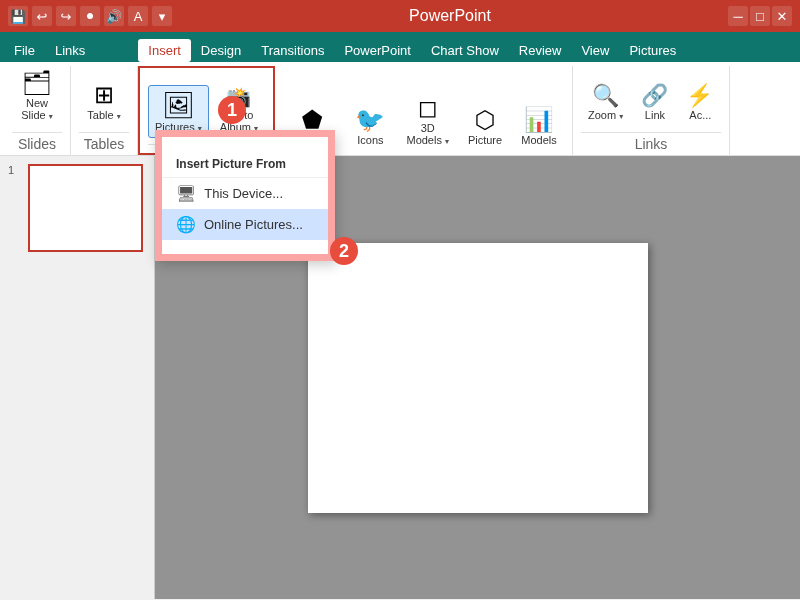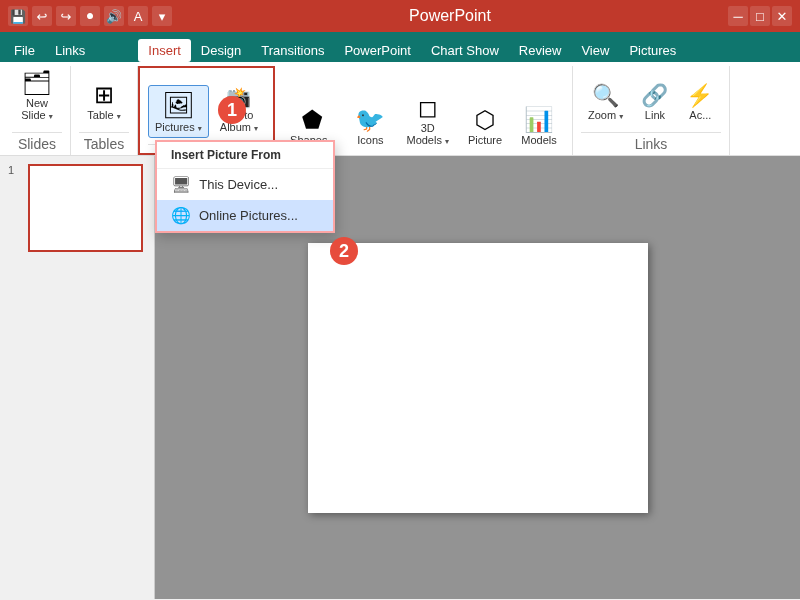--- a/index.html
+++ b/index.html
@@ -109,28 +109,28 @@
     .slide-main {
       background: white;
       width: 340px;
       height: 270px;
       box-shadow: 2px 2px 8px rgba(0,0,0,0.4);
     }
 
     
     .dropdown-menu {
       position: absolute;
-      top: 78px;
+      top: 68px;
       left: 155px;
       background: white;
-      border: 2px solid #fca5a5;
+      border: 7px solid #fca5a5;
       box-shadow: 2px 4px 12px rgba(0,0,0,0.2);
       z-index: 100;
       min-width: 180px;
-      padding: 0 0;
+      padding: 14px 0;
     }
     .dropdown-header {
       font-size: 12px;
       font-weight: bold;
       color: #333;
       padding: 6px 14px;
       border-bottom: 1px solid #eee;
     }
     .dropdown-item {
       display: flex;

